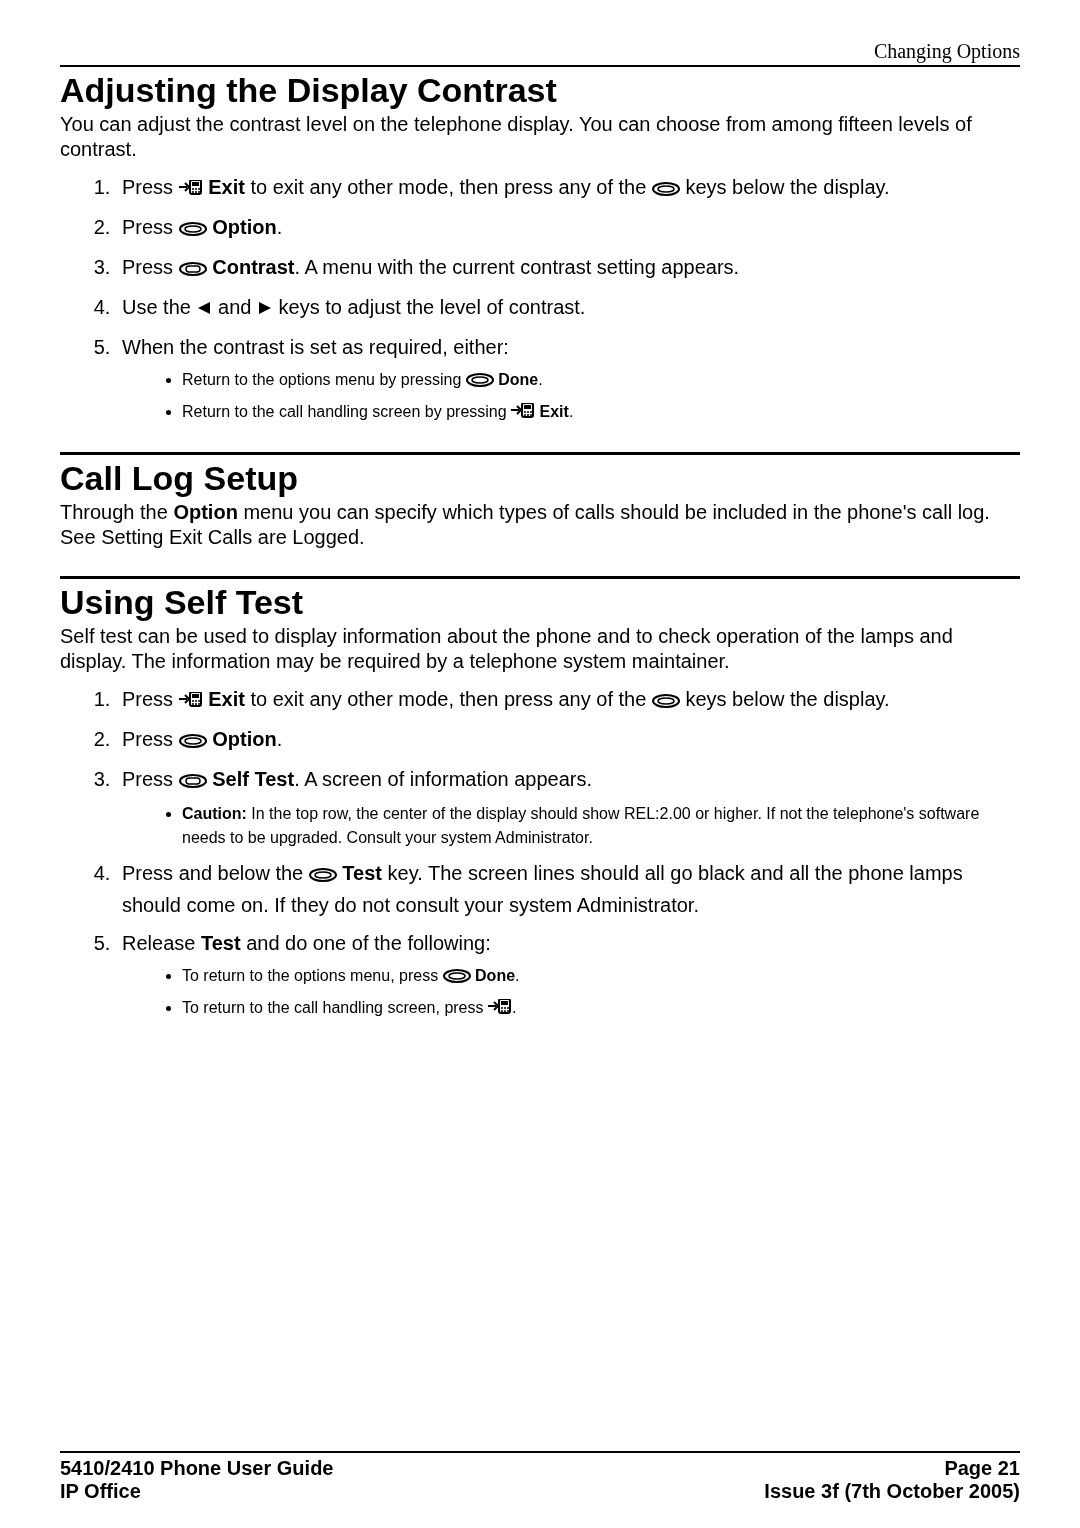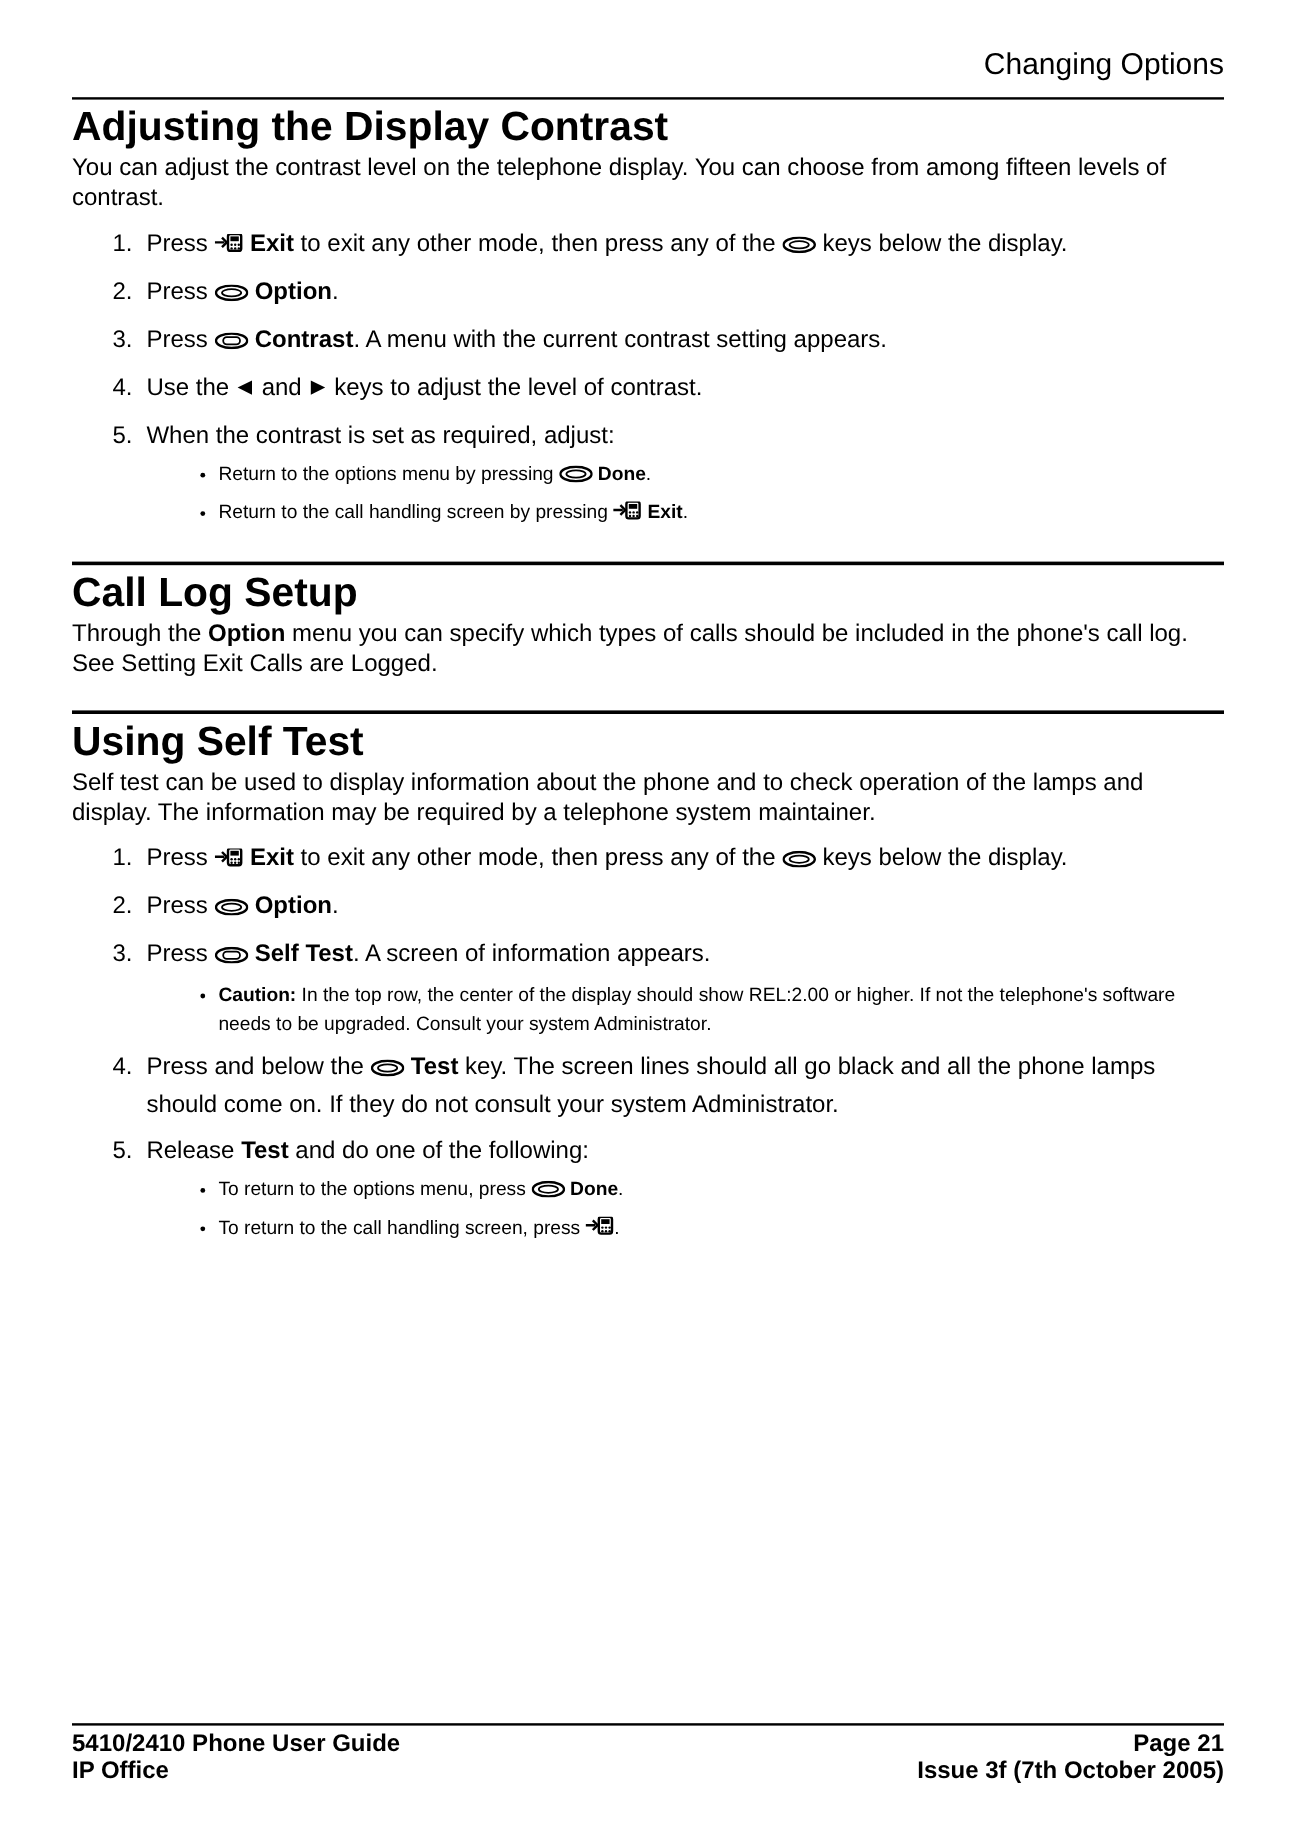--- a/index.html
+++ b/index.html
@@ -13,22 +13,23 @@
   }
   .page {
     box-sizing: border-box;
     padding: 40px 60px 0 60px;
     width: 1080px;
     height: 1528px;
     position: relative;
   }
   .header-area {
     text-align: right;
-    font-size: 25px;
-    padding-bottom: 12px;
+    font-size: 20px;
+    padding-bottom: 2px;
+    font-family: Liberation Serif, serif;
   }
   .header-rule {
     border: none;
     border-top: 2px solid #000;
     margin: 0 0 4px 0;
   }
   h1.section-title {
     font-size: 34px;
     font-weight: bold;
     margin: 0 0 2px 0;
@@ -58,21 +59,21 @@
   ul.bullets > li {
     margin-bottom: 6px;
   }
   .thick-rule {
     border: none;
     border-top: 3px solid #000;
     margin: 26px 0 4px 0;
   }
   .footer {
     position: absolute;
-    bottom: 40px;
+    bottom: 25px;
     left: 60px;
     right: 60px;
   }
   .footer-rule {
     border: none;
     border-top: 2px solid #000;
     margin: 0 0 4px 0;
   }
   .footer-row {
     display: flex;
@@ -162,21 +163,21 @@
       <span class="inline-icon"><svg width="16" height="16" viewBox="0 0 16 16">
             <use href="#left-arrow-icon"></use>
           </svg></span>
       <span> and </span>
       <span class="inline-icon"><svg width="16" height="16" viewBox="0 0 16 16">
             <use href="#right-arrow-icon"></use>
           </svg></span>
       <span> keys to adjust the level of contrast.</span>
     </li>
     <li>
-      <span>When the contrast is set as required, adjust:</span>
+      <span>When the contrast is set as required, either:</span>
       <ul class="bullets">
         <li>
           <span>Return to the options menu by pressing </span>
           <span class="inline-icon"><svg width="28" height="14" viewBox="0 0 28 14">
                 <use href="#softkey-icon"></use>
               </svg></span>
           <span> </span>
           <span class="b">Done</span><span>.</span>
         </li>
         <li>

